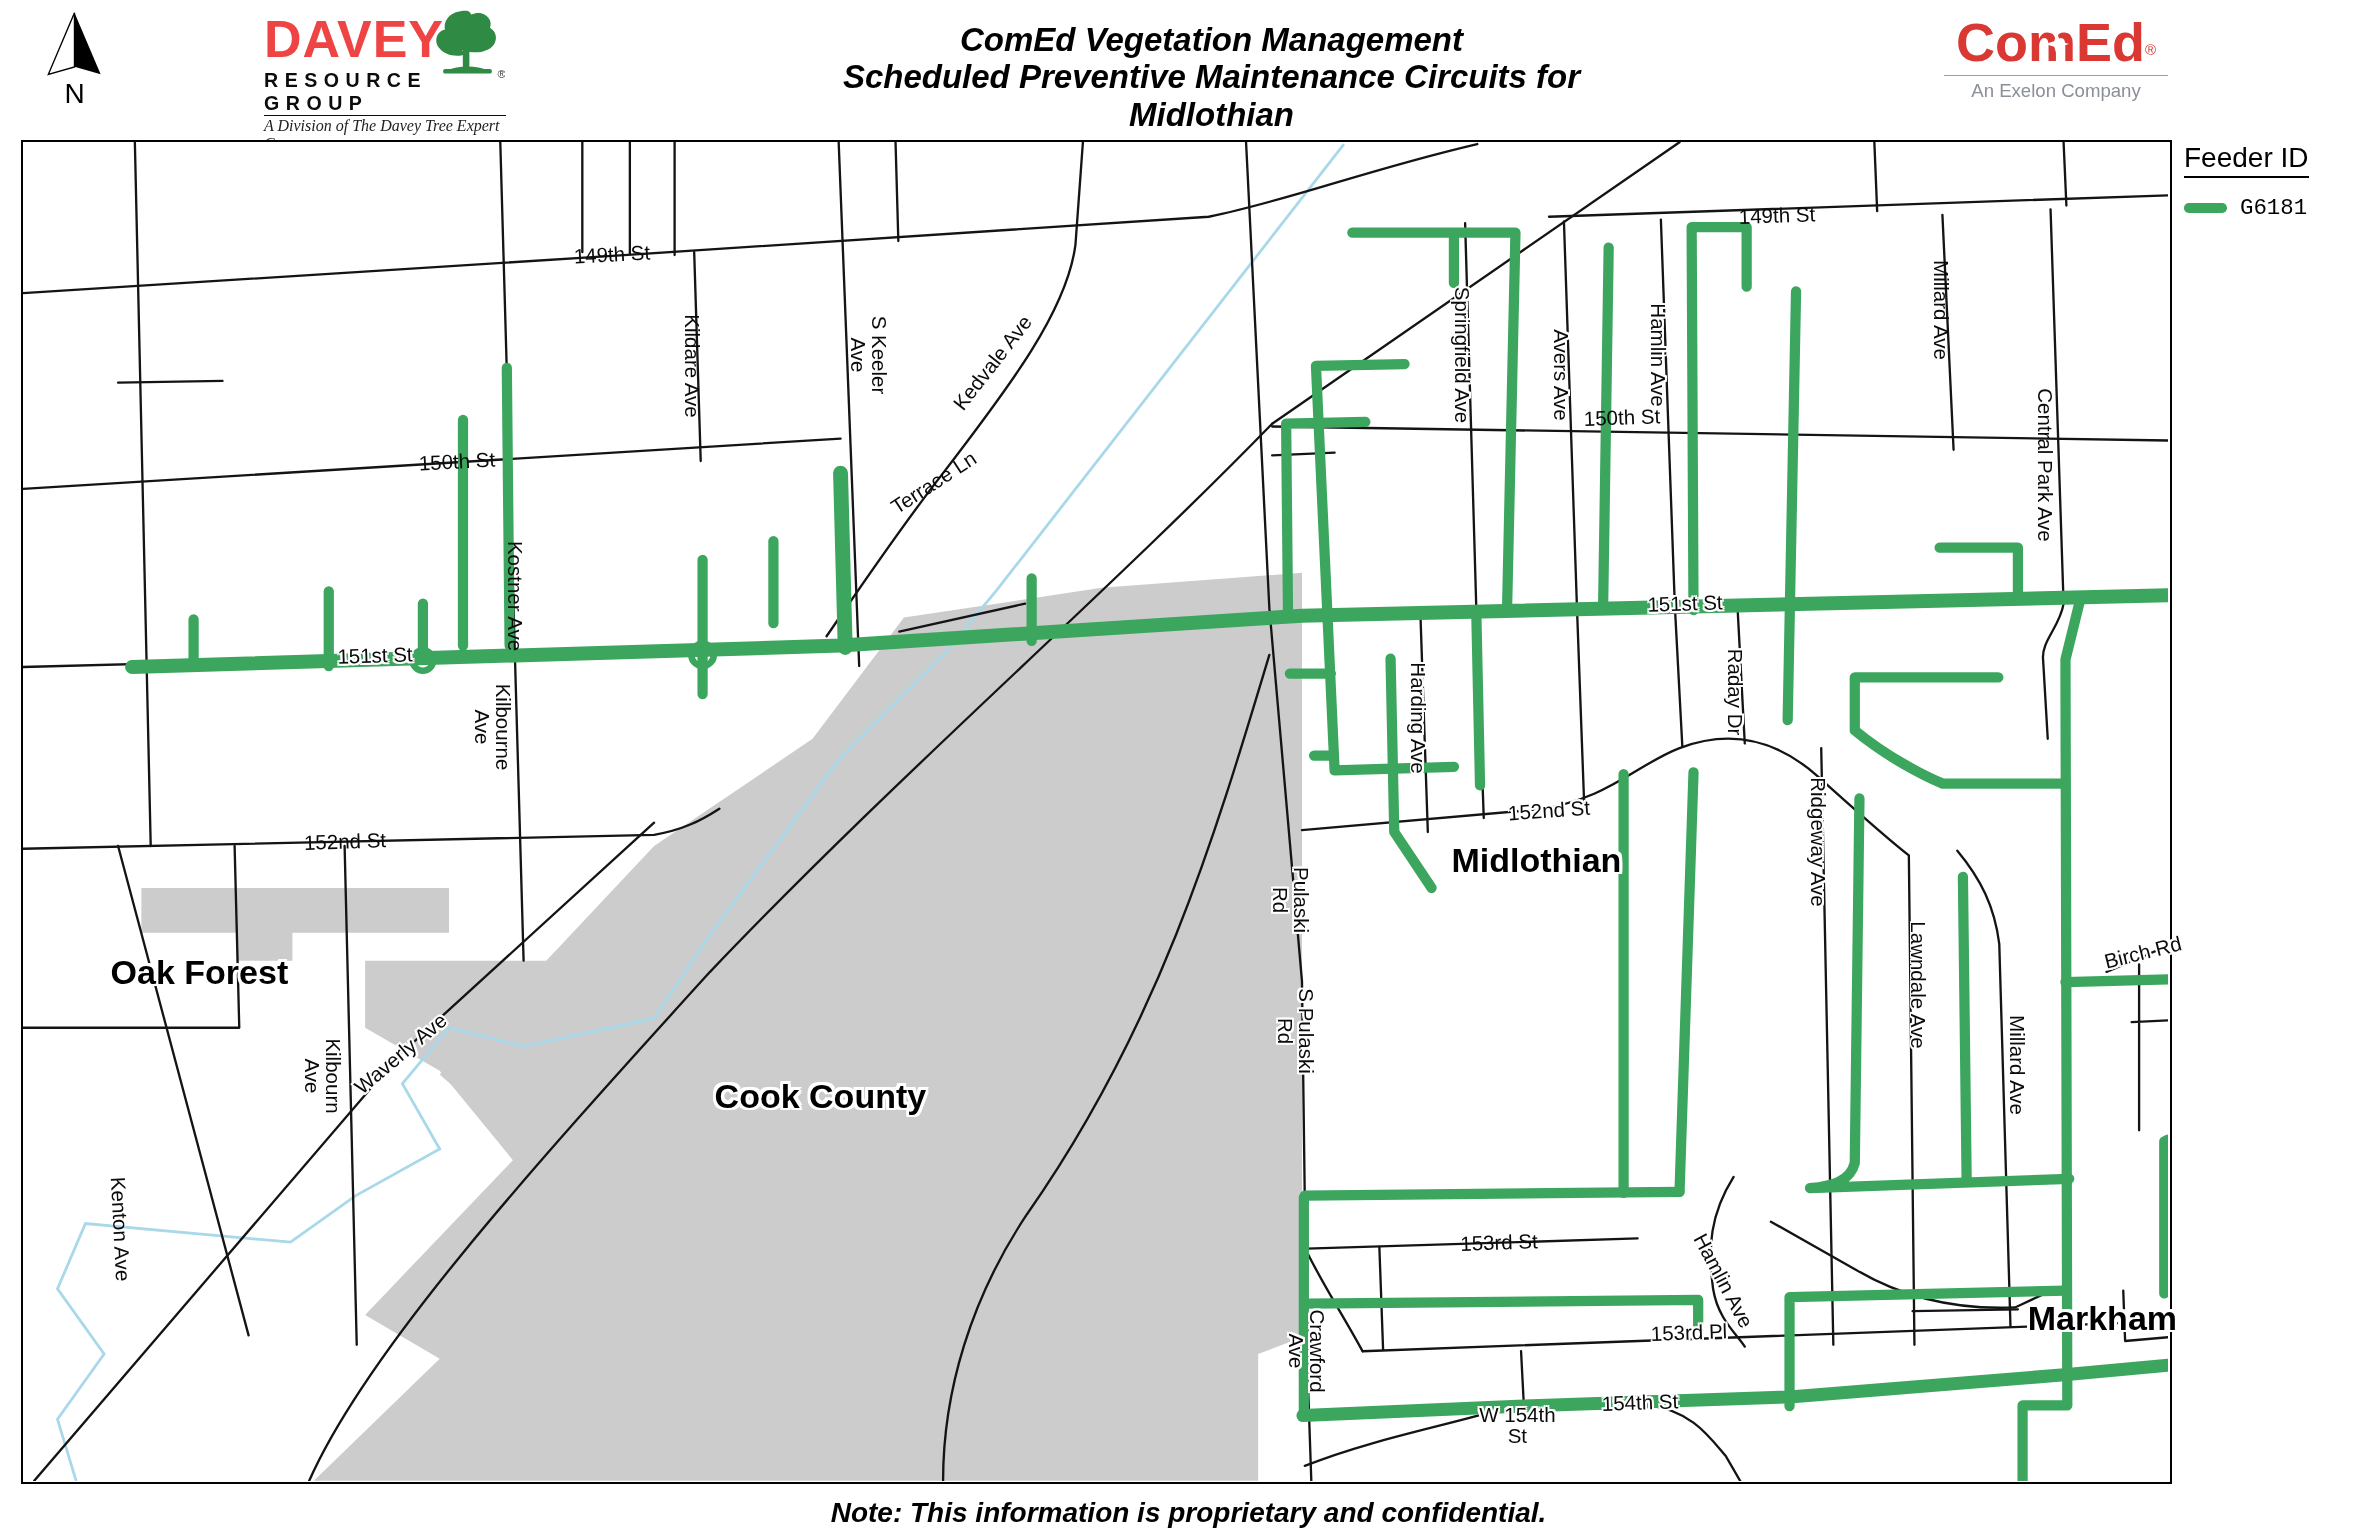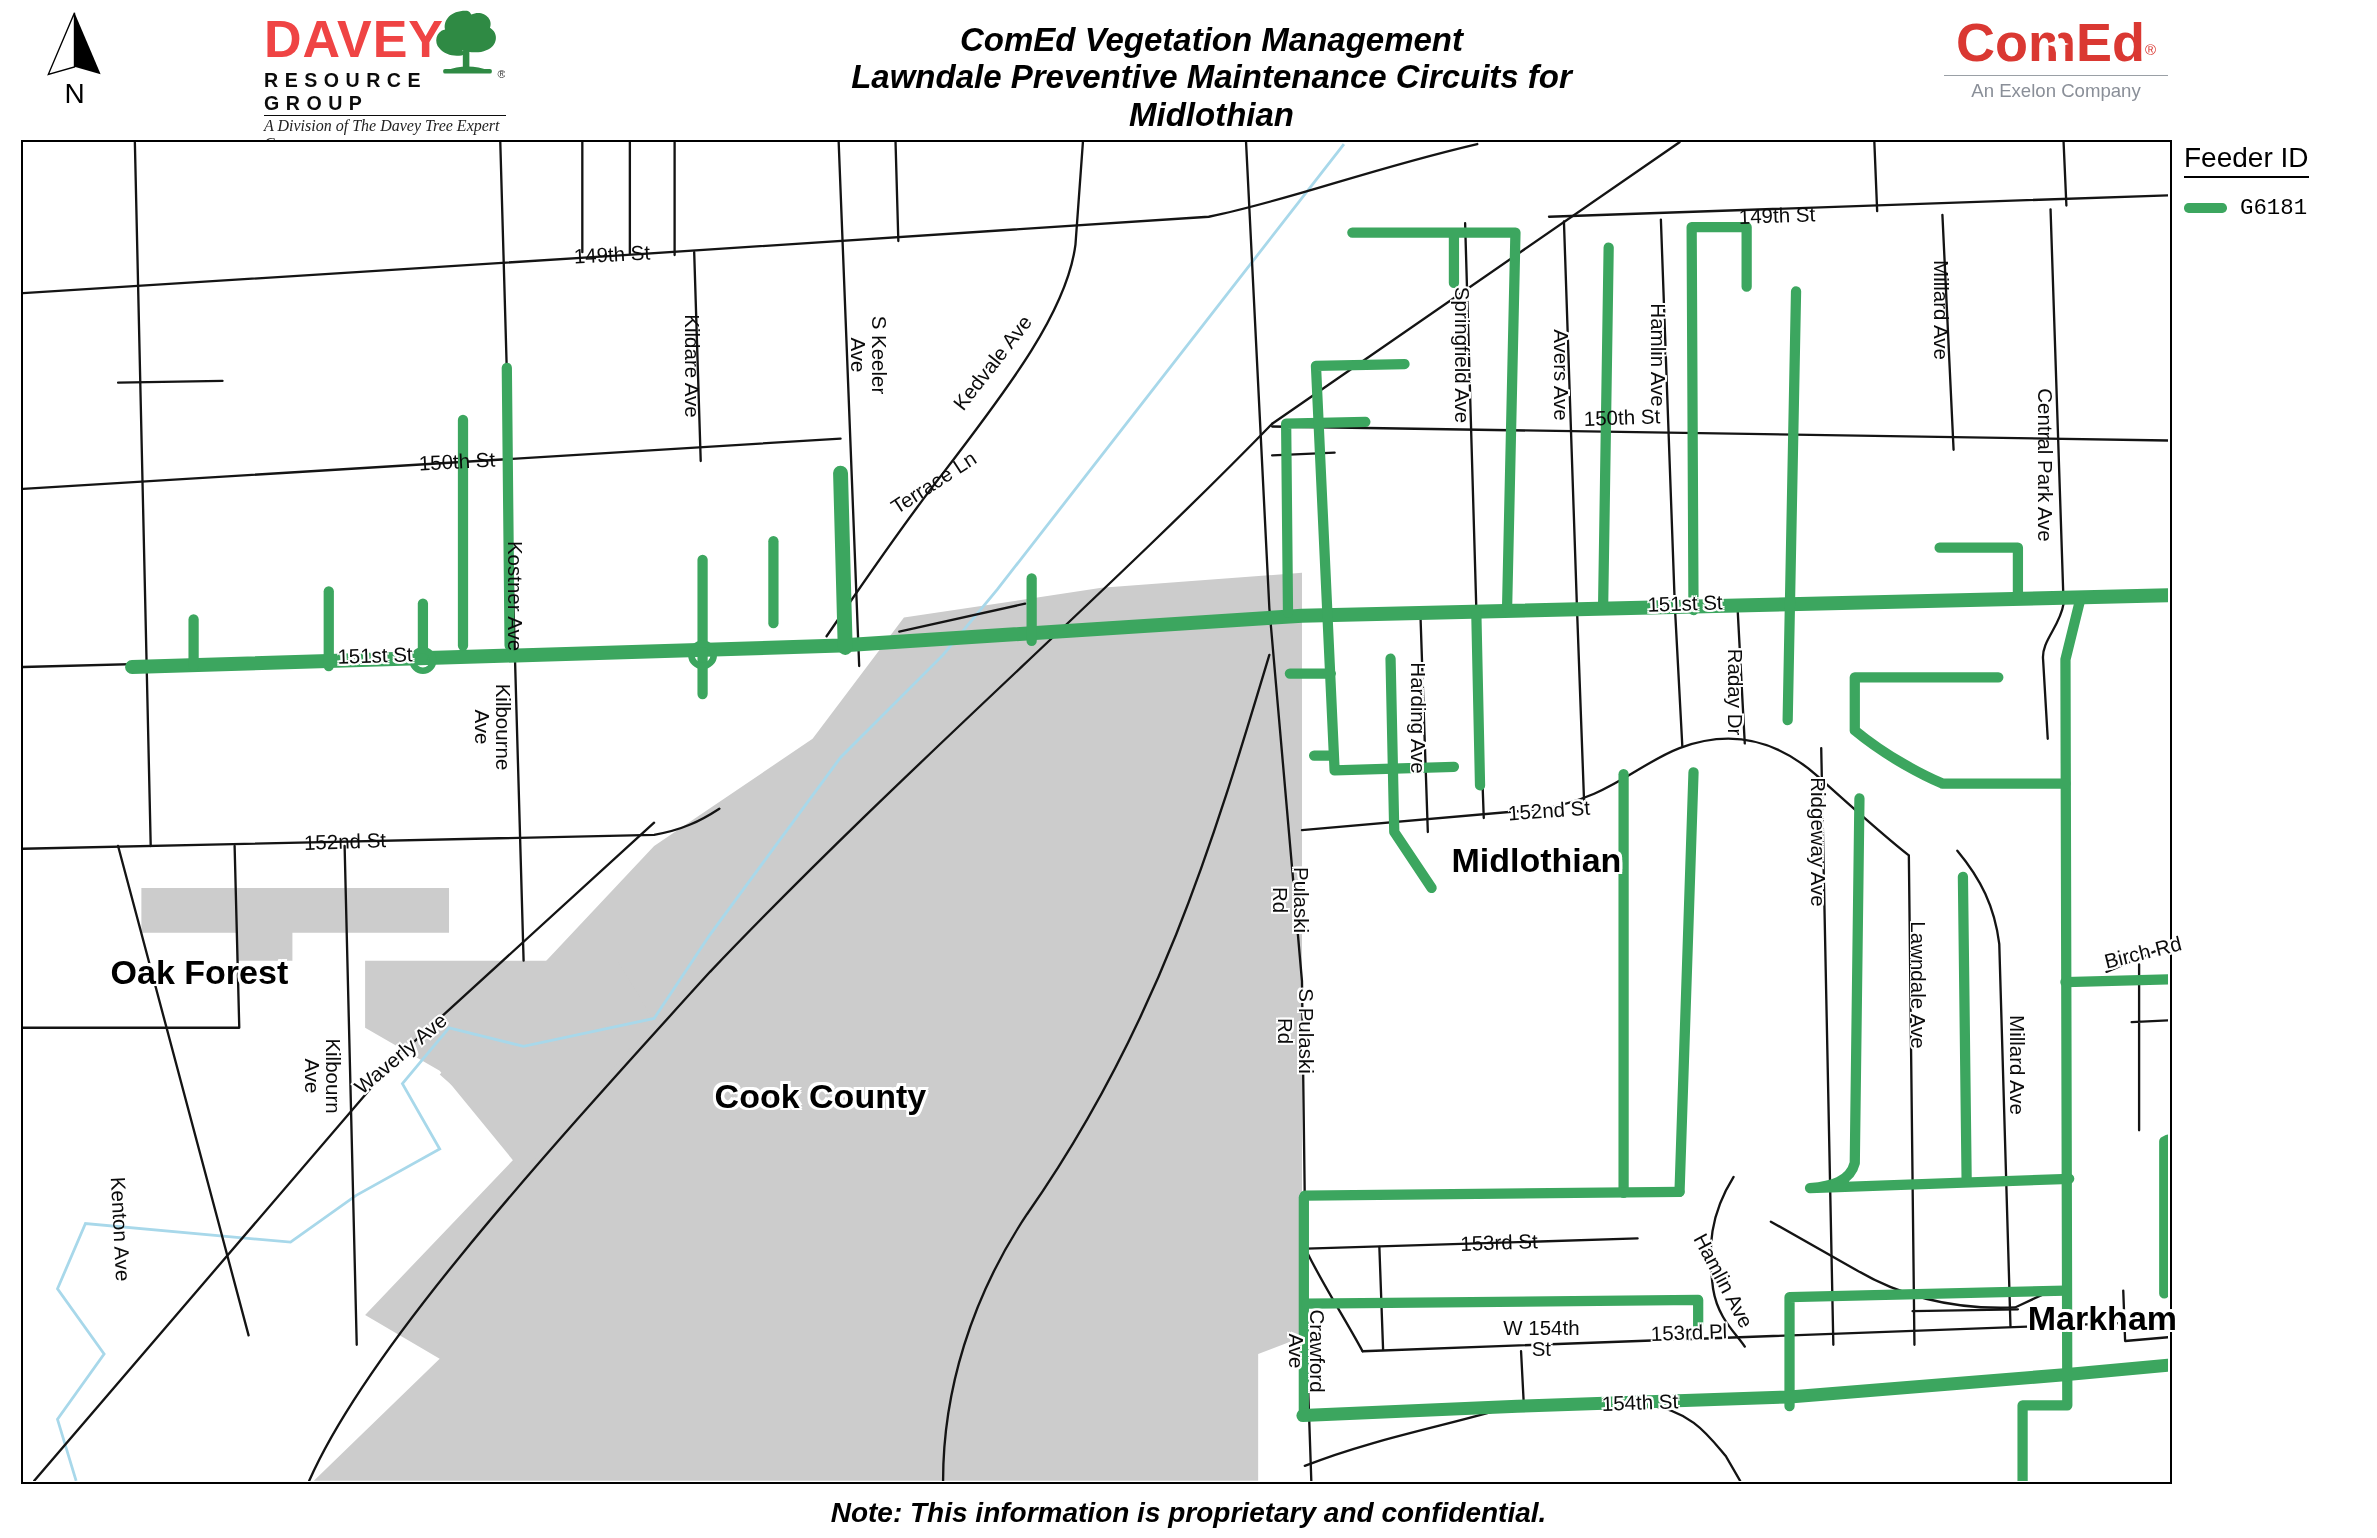--- a/index.html
+++ b/index.html
@@ -73,21 +73,21 @@
         </g>
         <text x="72" y="74" font-size="12" fill="#333">®</text>
       </svg>
     </div>
     <div class="davey-sub">RESOURCE GROUP</div>
     <div class="davey-tagline">A Division of The Davey Tree Expert Company</div>
   </div>
 
   <div class="map-title">
     <div class="t1">ComEd Vegetation Management</div>
-    <div class="t2">Lawndale Preventive Maintenance Circuits for Midlothian</div>
+    <div class="t2">Scheduled Preventive Maintenance Circuits for Midlothian</div>
   </div>
 
   <div class="comed">
     <span class="comed-word"><span>ComEd</span><svg width="24" height="24" viewBox="0 0 26 26" style="position:absolute;left:89px;top:17px;">
           <polygon points="13,0 16,10 26,13 16,16 13,26 10,16 0,13 10,10" fill="#fff"></polygon>
         </svg></span><span class="comed-reg">®</span>
     <div class="comed-rule"></div>
     <div class="comed-sub">An Exelon Company</div>
   </div>
 
@@ -221,21 +221,21 @@
         </div>
         <div class="street-label halo" style="left: 1526px; top: 669px; transform: translate(-50%, -50%) rotate(-4deg);">
           <div>152nd St</div>
         </div>
         <div class="street-label" style="left: 1476px; top: 1101px; transform: translate(-50%, -50%) rotate(-2deg);">
           <div>153rd St</div>
         </div>
         <div class="street-label halo" style="left: 1666px; top: 1191px; transform: translate(-50%, -50%) rotate(-2deg);">
           <div>153rd Pl</div>
         </div>
-        <div class="street-label halo" style="left: 1494px; top: 1197px; transform: translate(-50%, -50%) rotate(0deg); margin-left: 24px;">
+        <div class="street-label halo" style="left: 1494px; top: 1284px; transform: translate(-50%, -50%) rotate(0deg);">
           <div>W 154th</div>
           <div>St</div>
         </div>
         <div class="street-label halo" style="left: 1617px; top: 1261px; transform: translate(-50%, -50%) rotate(-2deg);">
           <div>154th St</div>
         </div>
         <div class="street-label halo" style="left: 2120px; top: 811px; transform: translate(-50%, -50%) rotate(-14deg);">
           <div>Birch Rd</div>
         </div>
         <div class="street-label" style="left: 492px; top: 454px; transform: translate(-50%, -50%) rotate(90deg);">

